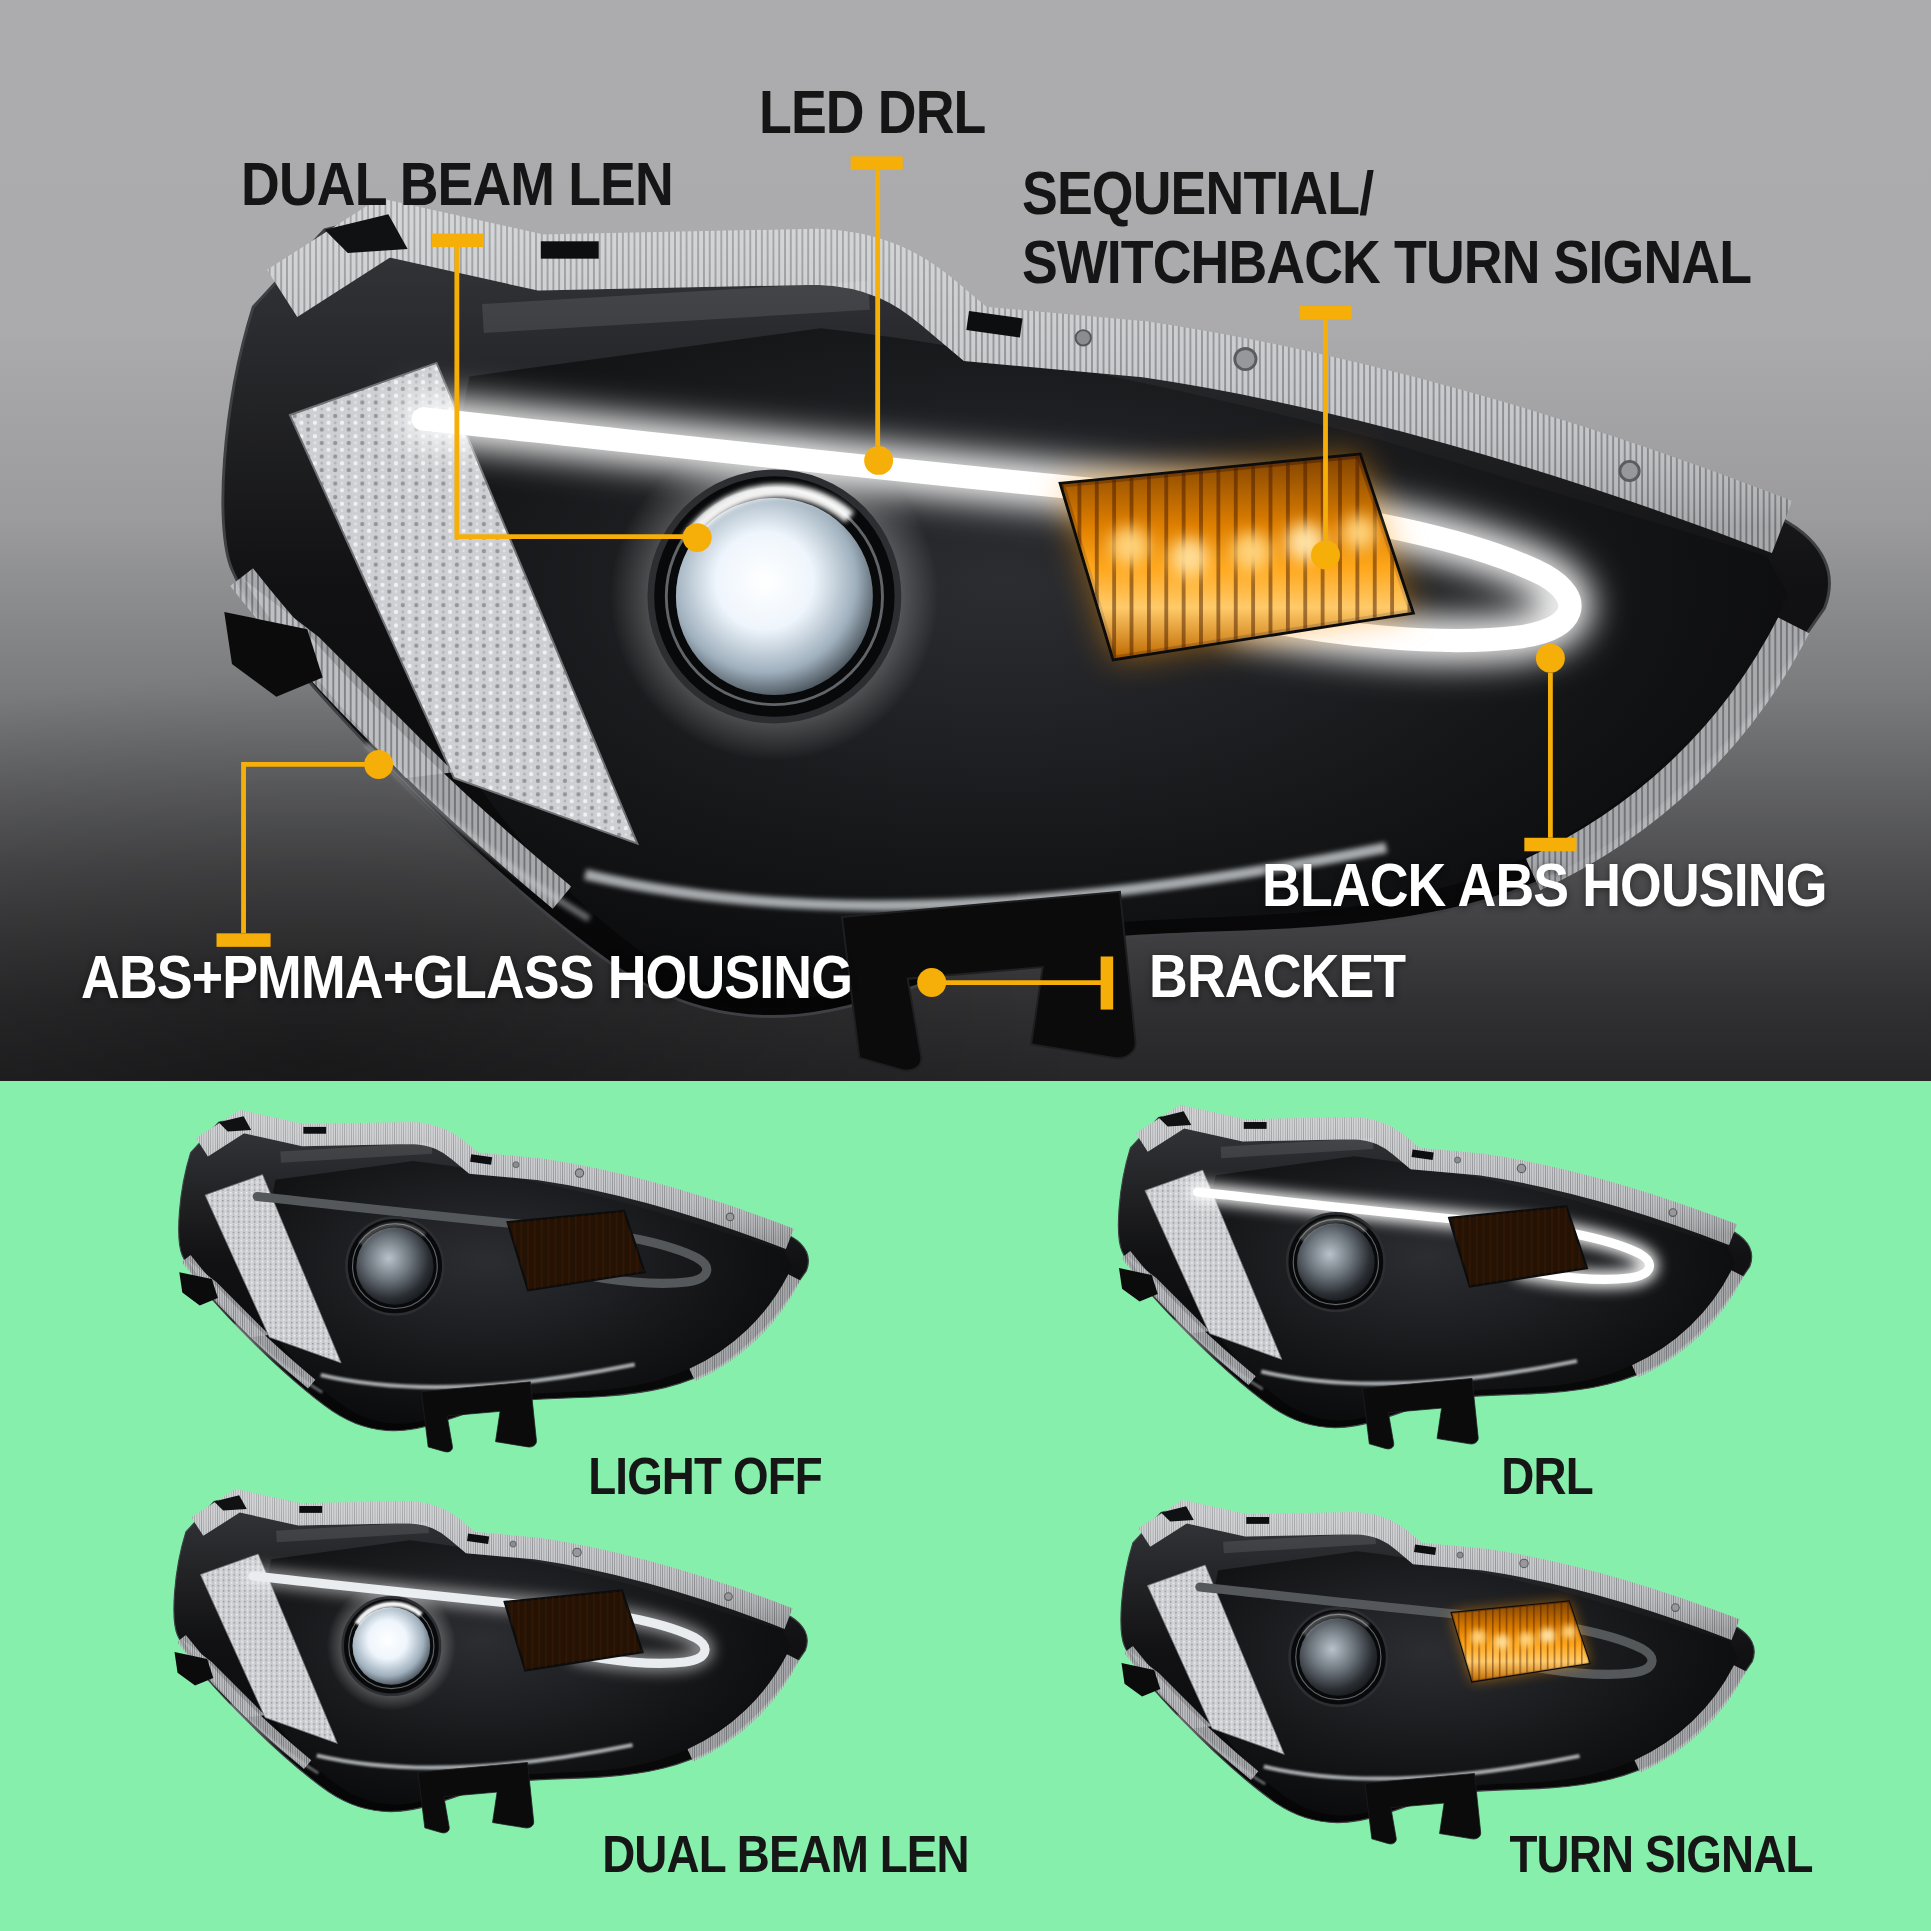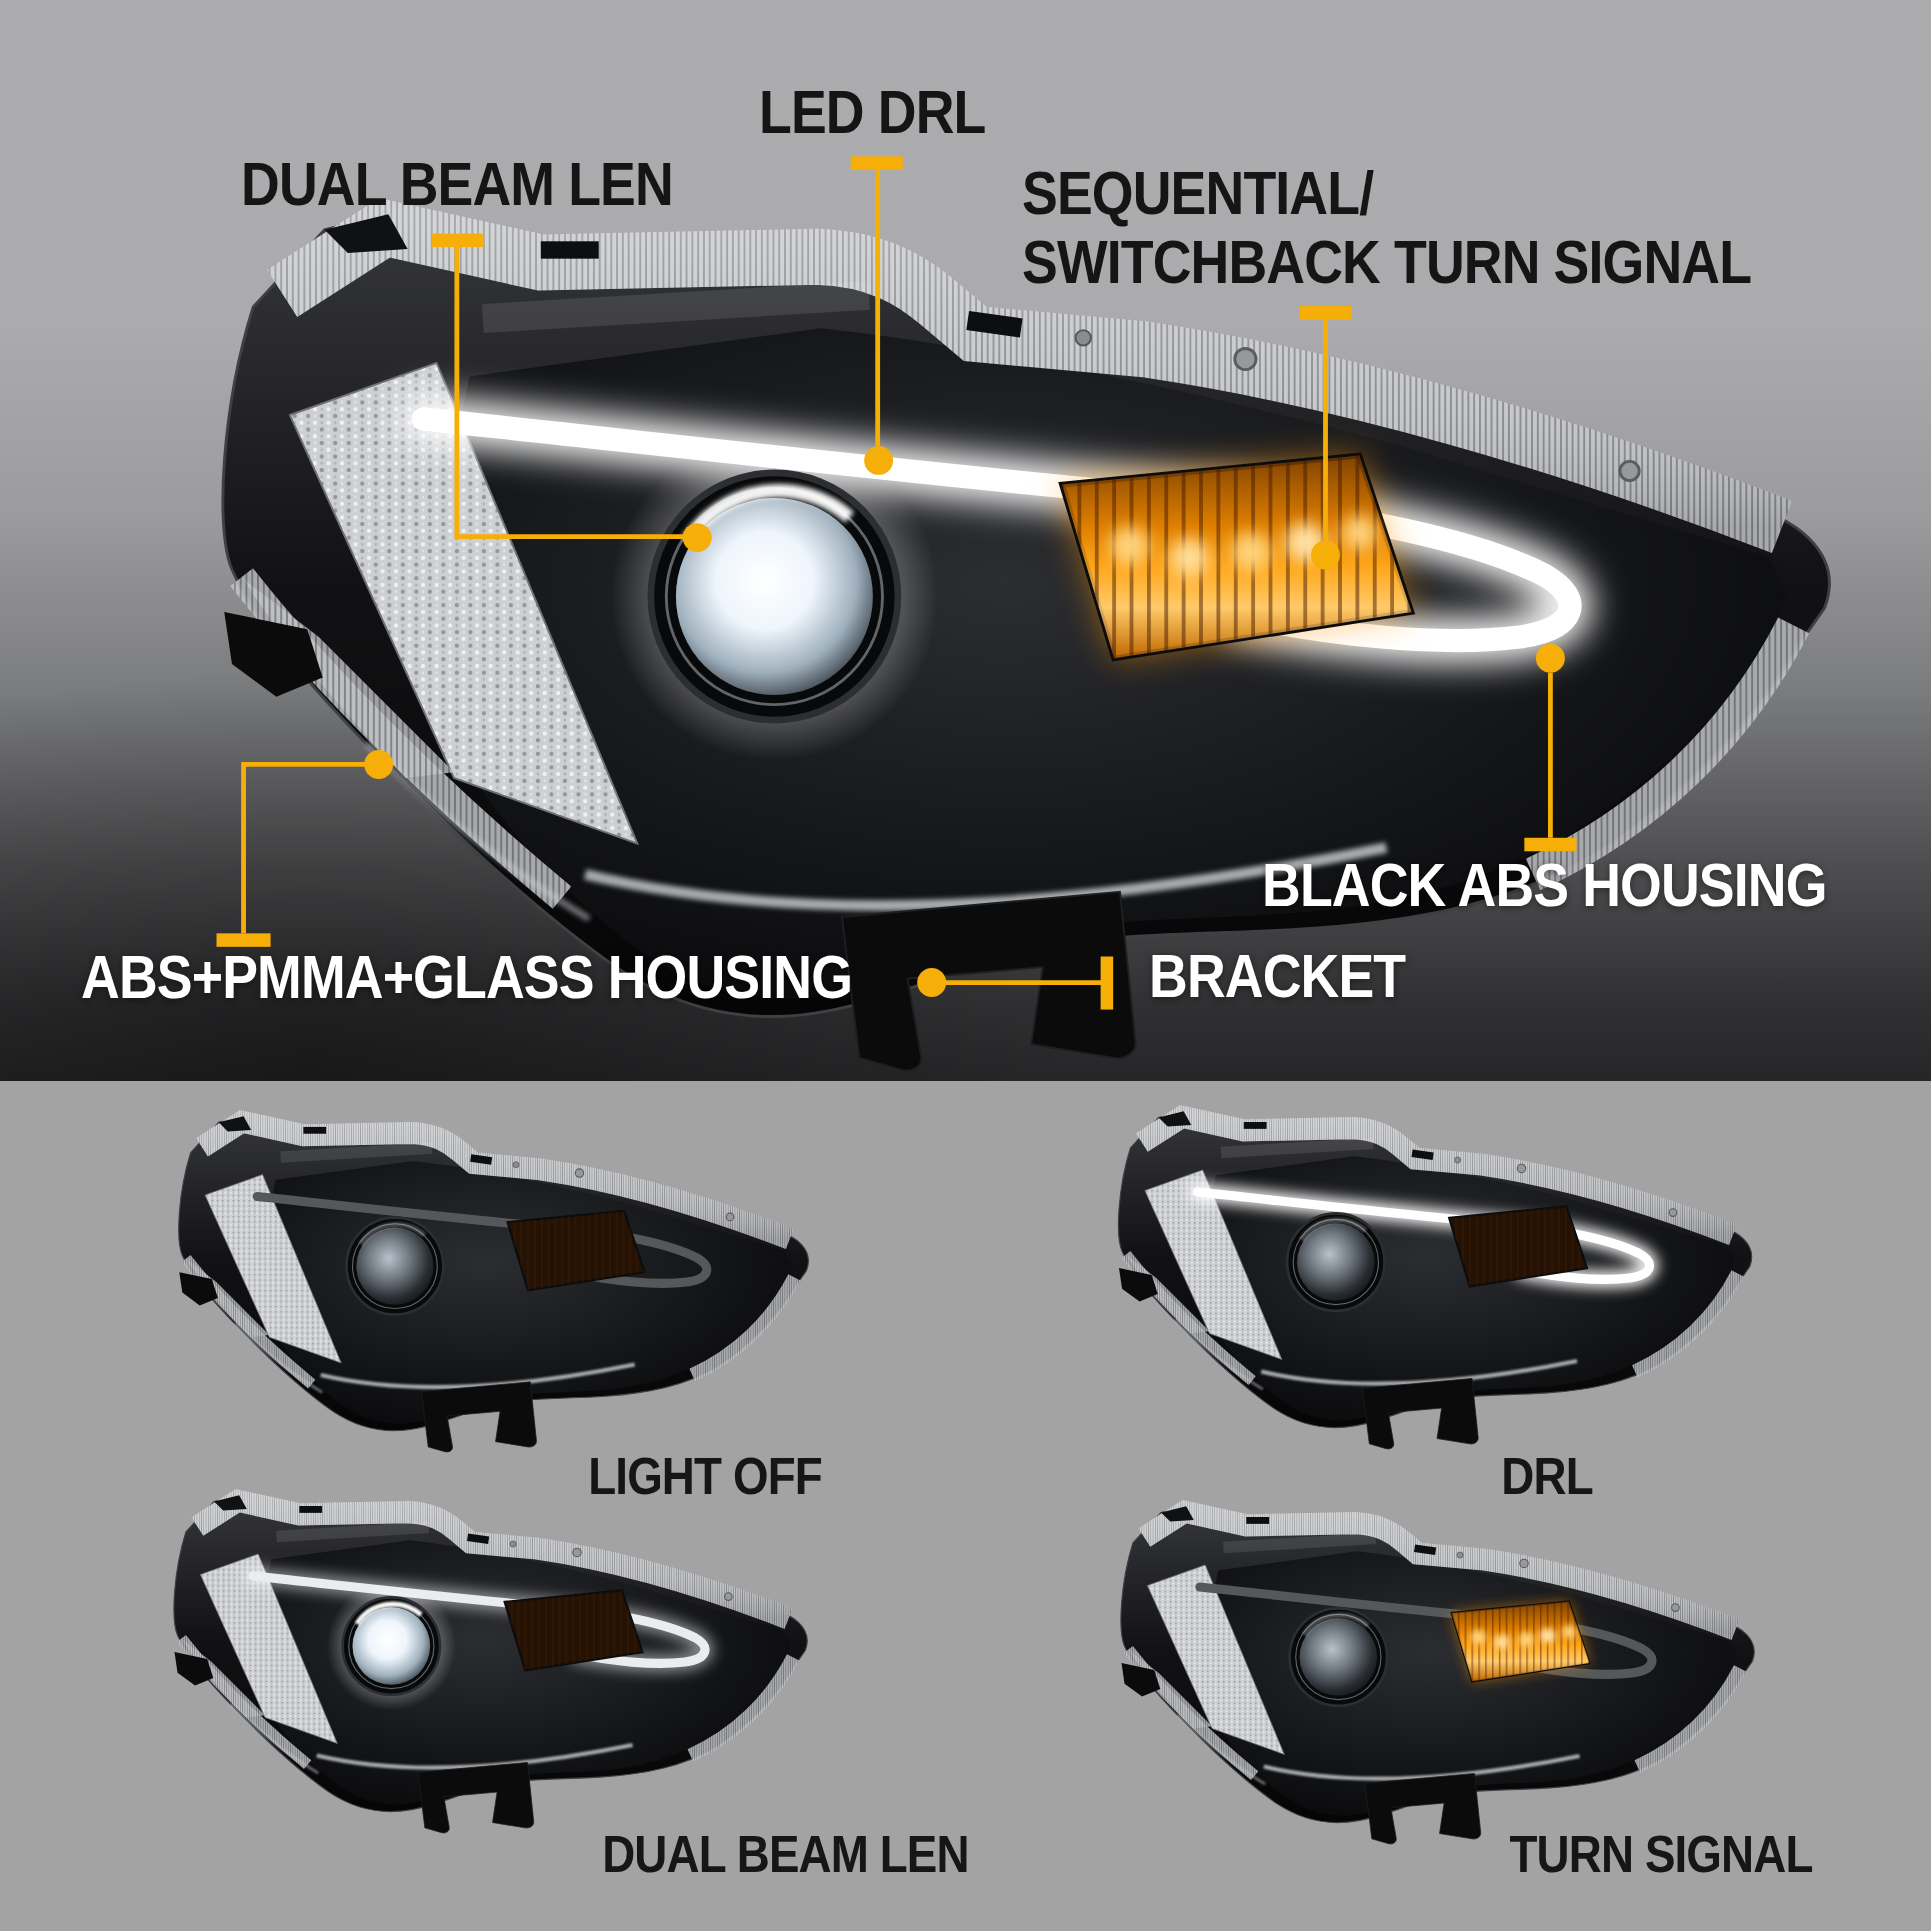--- a/index.html
+++ b/index.html
@@ -32,21 +32,21 @@
   
   .lbl{position:absolute;font-weight:700;line-height:1;white-space:nowrap;
        letter-spacing:-1px;transform:scaleX(.88);transform-origin:left top;z-index:3;}
   .lbl.dark{color:#151515;font-size:61px;}
   .lbl.light{color:#ffffff;font-size:61px;text-shadow:0 1.9px 7.7px rgba(0,0,0,.45);}
   .caption{position:absolute;font-weight:700;line-height:1;font-size:52px;color:#161616;
        letter-spacing:-1px;text-align:center;transform:scaleX(.88);transform-origin:center top;
        white-space:nowrap;}
 
   
-  .gallery{position:absolute;left:0;top:1081px;width:1931px;height:850px;background:#a3a3a3;}
+  .gallery{position:absolute;left:0;top:1081px;width:1931px;height:850px;background:#86efac;}
   .thumb{position:absolute;display:block;}
 </style>
 </head>
 <body>
 
 <svg width="0" height="0" style="position:absolute" aria-hidden="true">
   <defs>
     <linearGradient id="gBody" x1="0" y1="0" x2="0" y2="1">
       <stop offset="0" stop-color="#36373b"></stop>
         <stop offset=".45" stop-color="#121214"></stop>

